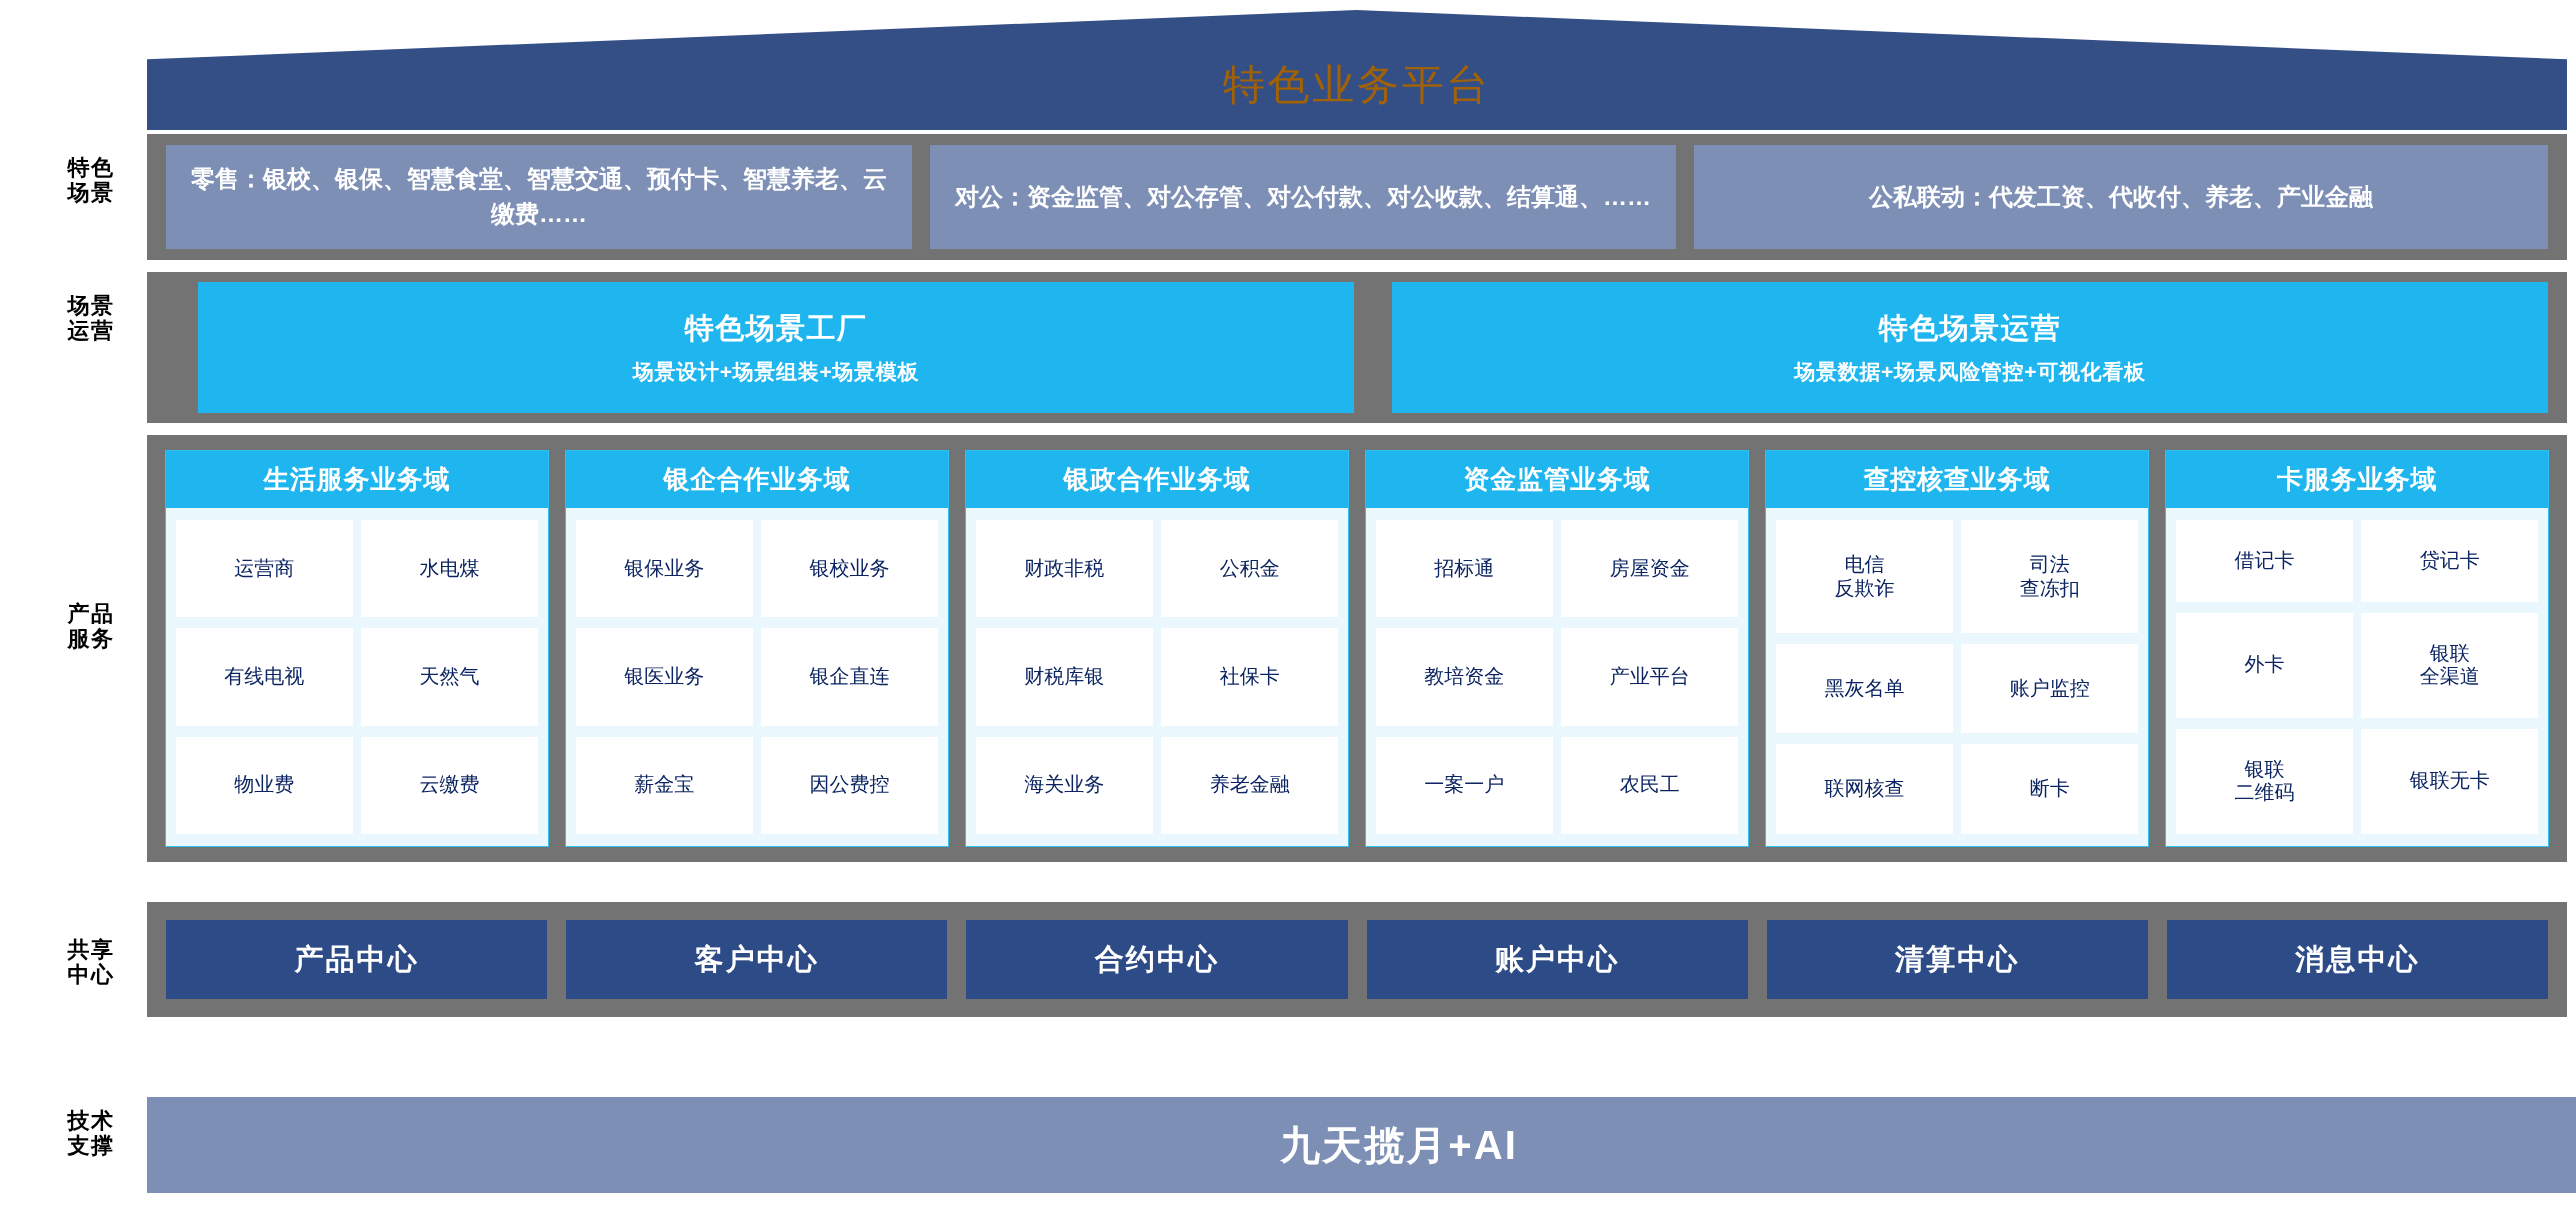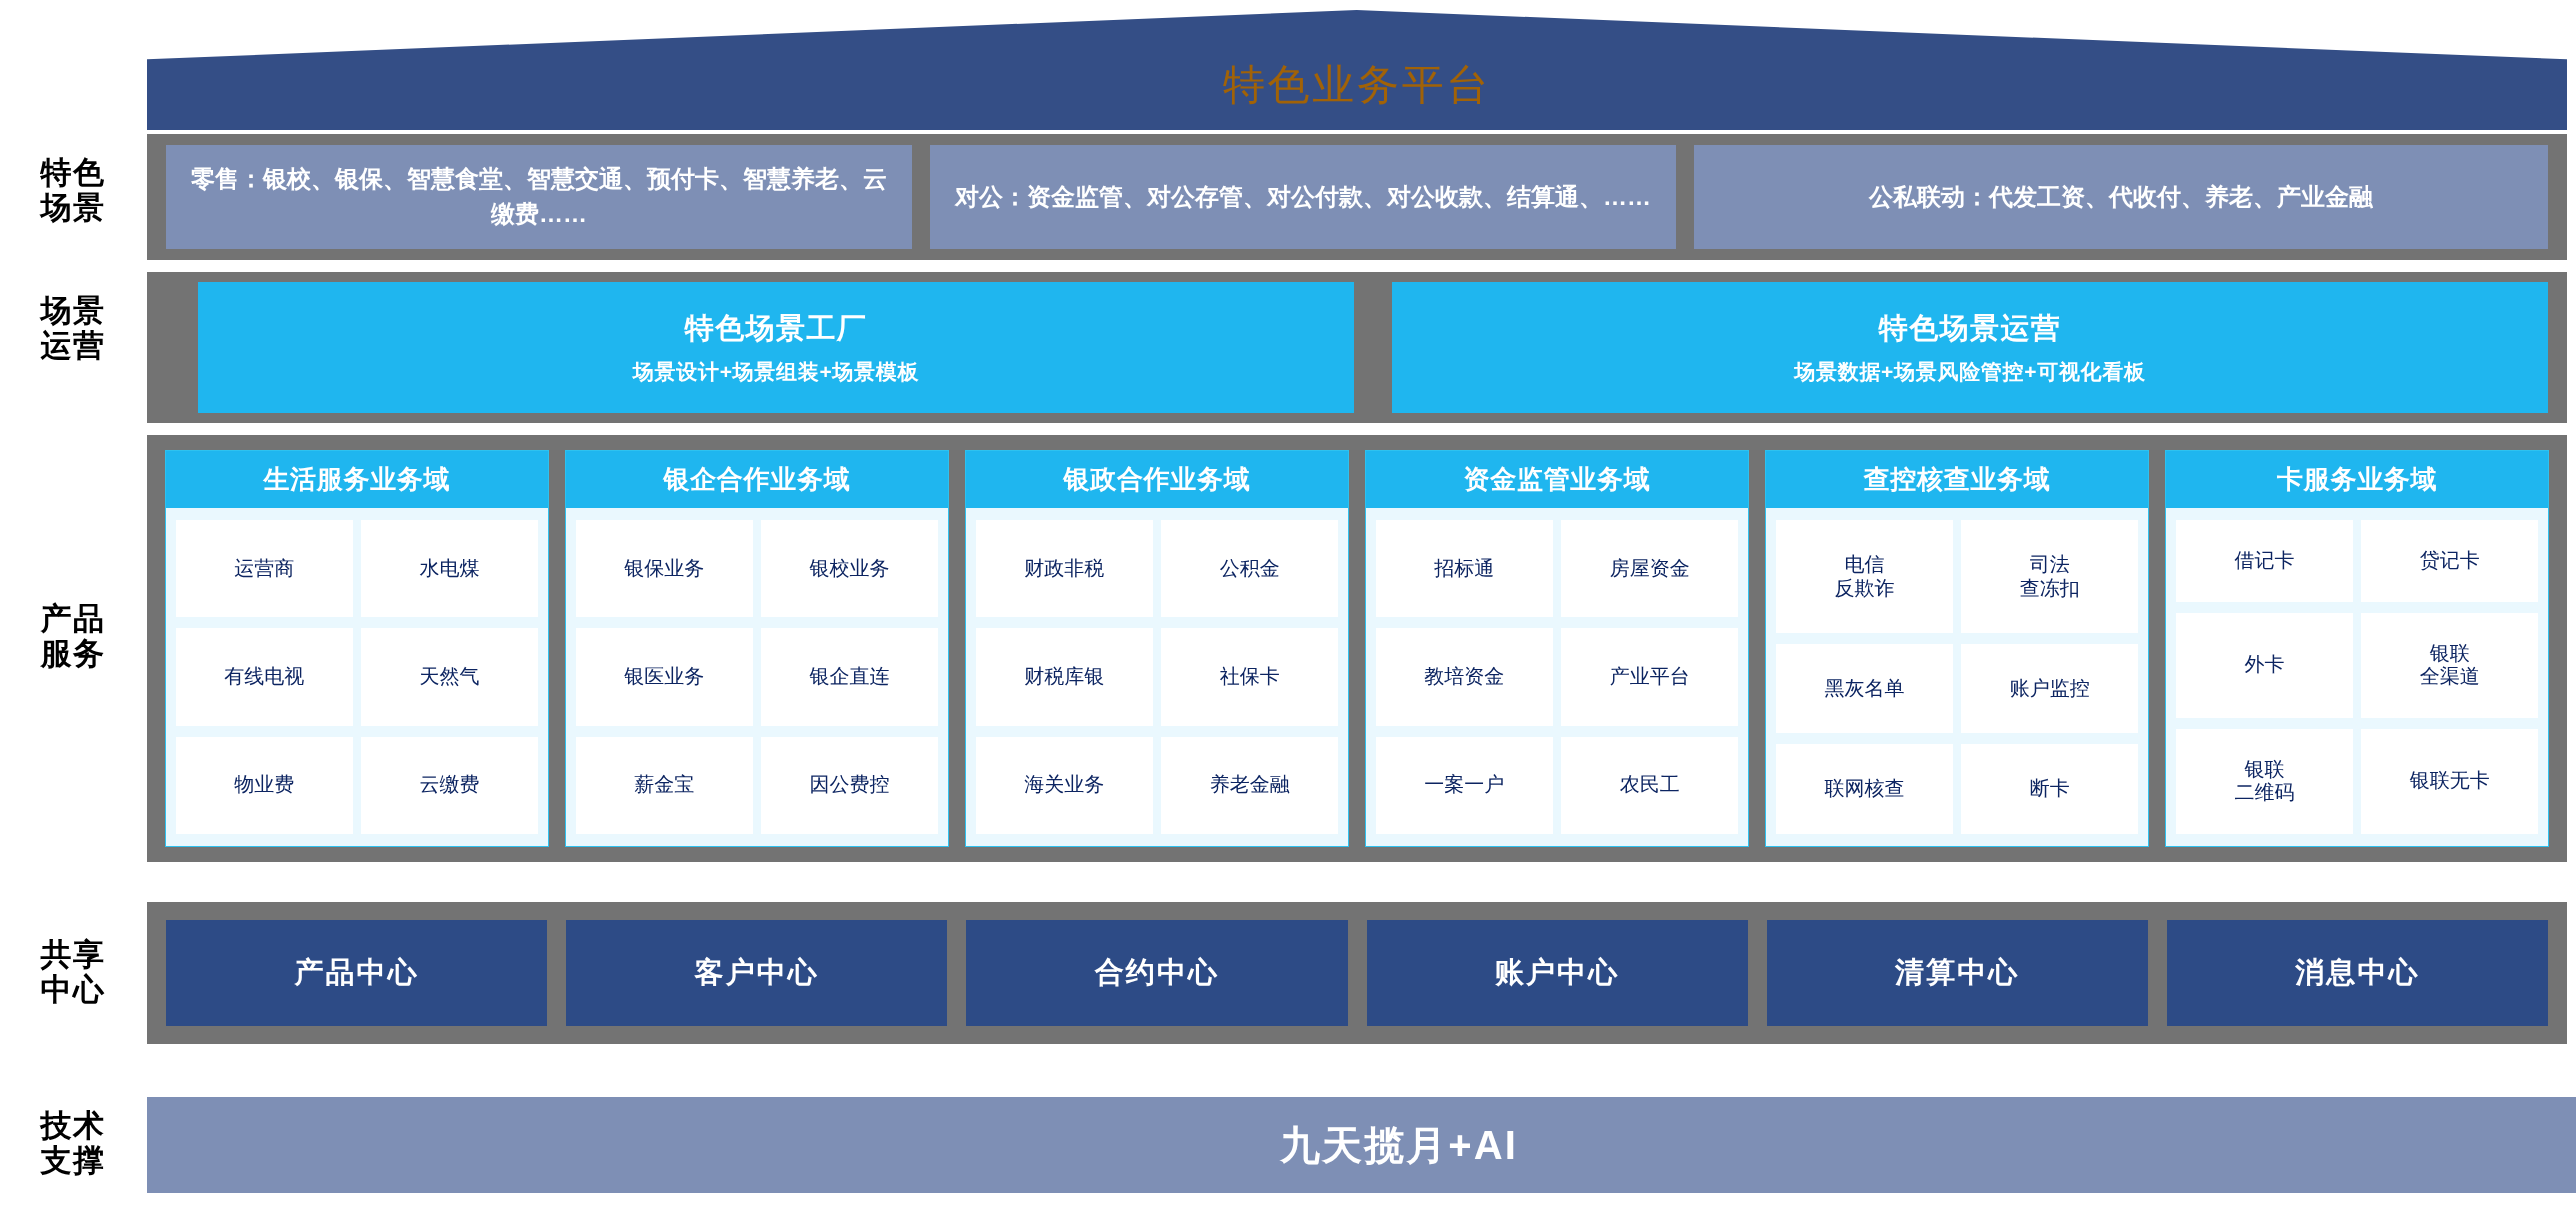--- a/index.html
+++ b/index.html
@@ -20,22 +20,22 @@
   .roof svg{display:block;width:100%;height:100%;}
   .roof-title{
     position:absolute;left:0;top:0;width:100%;height:120px;
     display:flex;align-items:center;justify-content:center;
     color:#a16207;font-size:42px;font-weight:normal;letter-spacing:2.7px;
     padding-top:31.5px;box-sizing:border-box;text-align:center;
   }
 
   
   .rail-label{
-    position:absolute;left:15px;width:116px;
-    text-align:center;color:#000000;font-size:31px;font-weight:bold;
+    position:absolute;left:33px;width:116px;
+    text-align:center;color:#000000;font-size:22px;font-weight:bold;
     line-height:1.12;letter-spacing:1.4px;
   }
 
   
   .band{
     position:absolute;left:147px;width:2420px;
     background:#737373;box-sizing:border-box;
   }
 
   
@@ -210,21 +210,21 @@
             <div class="tile">银联
 全渠道</div>
             <div class="tile">银联
 二维码</div>
             <div class="tile">银联无卡</div>
           </div>
         </div>
       </div>
   </div>
 
-  <div class="band" style="top:902px;height:142px;">
+  <div class="band" style="top:902px;height:115px;">
     <div class="shared-row" id="shared-row">
         <div class="center-box">产品中心</div>
         <div class="center-box">客户中心</div>
         <div class="center-box">合约中心</div>
         <div class="center-box">账户中心</div>
         <div class="center-box">清算中心</div>
         <div class="center-box">消息中心</div>
       </div>
   </div>
 

